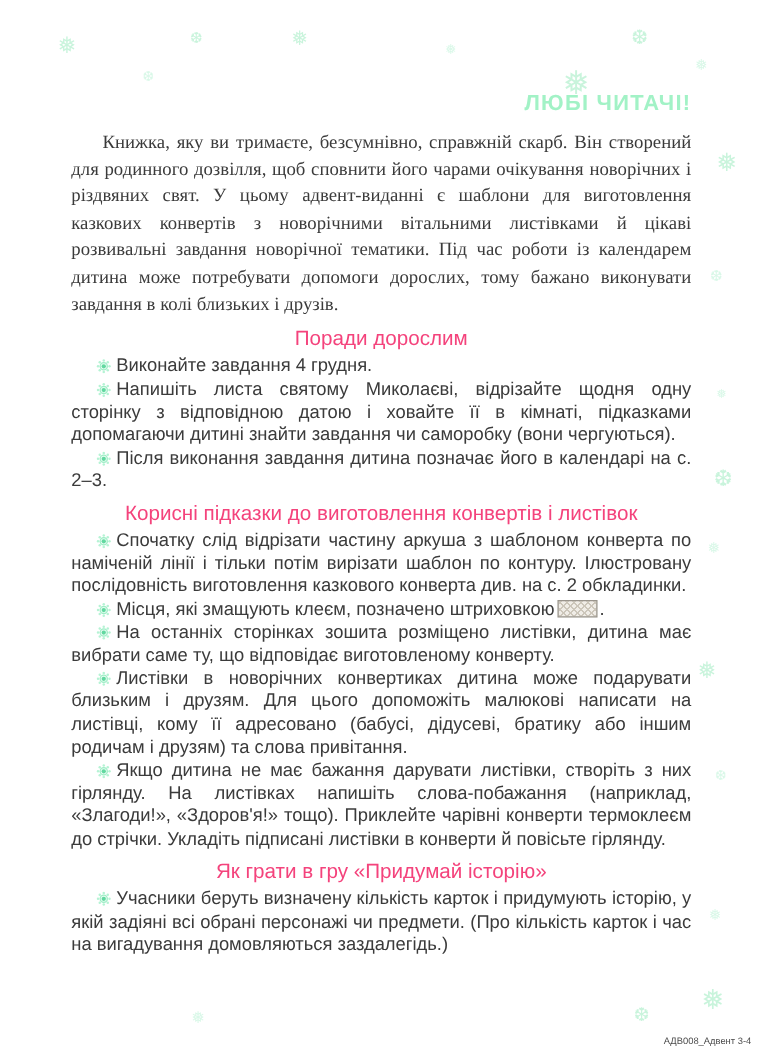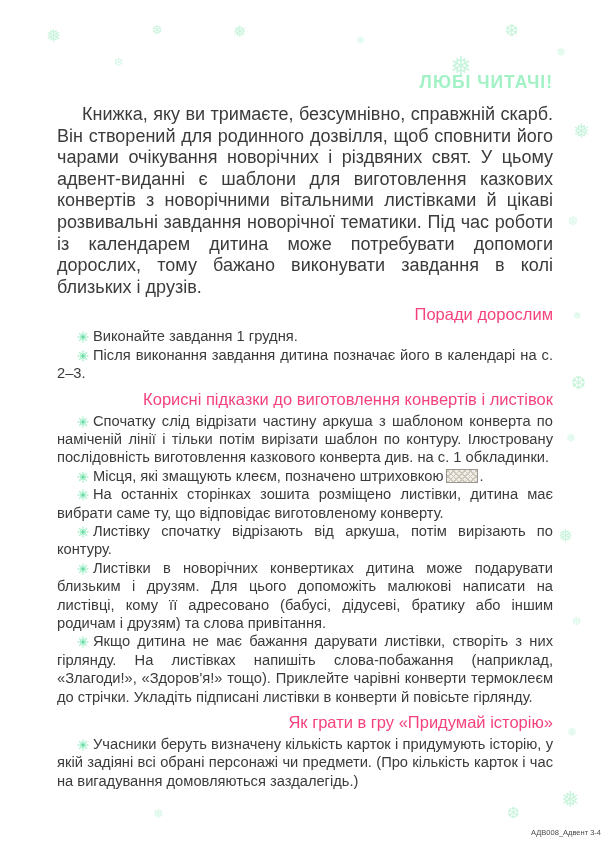--- a/index.html
+++ b/index.html
@@ -17,28 +17,29 @@
   .doc-title {
     margin:0 0 11px 0;
     text-align:right;
     font-size:17.5px;
     font-weight:bold;
     letter-spacing:1px;
     color:#a2f2c6;
   }
   .intro {
     margin:0;
-    font-size:18px;
+    font-size:15px;
     line-height:21.6px;
     text-align:justify;
     text-indent:25px;
+    font-family:Liberation Serif, serif;
   }
   .section-heading {
     margin:7px 0 3px 0;
-    text-align:right;
+    text-align:center;
     font-size:16.5px;
     font-weight:normal;
     color:#f4437c;
   }
   ul.bullet-list { list-style:none; margin:0; padding:0; }
   ul.bullet-list li {
     font-size:14.7px;
     line-height:18.4px;
     text-align:justify;
     text-indent:20px;
@@ -122,50 +123,50 @@
 
     <h1 class="doc-title">ЛЮБІ ЧИТАЧІ!</h1>
 
     <p class="intro">Книжка, яку ви тримаєте, безсумнівно, справжній скарб. Він створений для родинного дозвілля, щоб сповнити його чарами очікування новорічних і різдвяних свят. У цьому адвент-виданні є шаблони для виготовлення казкових конвертів з новорічними вітальними листівками й цікаві розвивальні завдання новорічної тематики. Під час роботи із календарем дитина може потребувати допомоги дорослих, тому бажано виконувати завдання в колі близьких і друзів.</p>
 
     <h2 class="section-heading">Поради дорослим</h2>
     <ul class="bullet-list">
       <li>
         <svg class="bullet-icon">
             <use href="#flower-bullet" xlink:href="#flower-bullet"></use>
-          </svg><span>Виконайте завдання 1 грудня.</span>
+          </svg><span>Виконайте завдання 4 грудня.</span>
+      </li>
+      <li>
+        <svg class="bullet-icon">
+            <use href="#flower-bullet" xlink:href="#flower-bullet"></use>
+          </svg><span>Напишіть листа святому Миколаєві, відрізайте щодня одну сторінку з відповідною датою і ховайте її в кімнаті, підказками допомагаючи дитині знайти завдання чи саморобку (вони чергуються).</span>
       </li>
       <li>
         <svg class="bullet-icon">
             <use href="#flower-bullet" xlink:href="#flower-bullet"></use>
           </svg><span>Після виконання завдання дитина позначає його в календарі на с. 2–3.</span>
       </li>
     </ul>
 
     <h2 class="section-heading">Корисні підказки до виготовлення конвертів і листівок</h2>
     <ul class="bullet-list">
       <li>
         <svg class="bullet-icon">
             <use href="#flower-bullet" xlink:href="#flower-bullet"></use>
-          </svg><span>Спочатку слід відрізати частину аркуша з шаблоном конверта по наміченій лінії і тільки потім вирізати шаблон по контуру. Ілюстровану послідовність виготовлення казкового конверта див. на с. 1 обкладинки.</span>
+          </svg><span>Спочатку слід відрізати частину аркуша з шаблоном конверта по наміченій лінії і тільки потім вирізати шаблон по контуру. Ілюстровану послідовність виготовлення казкового конверта див. на с. 2 обкладинки.</span>
       </li>
       <li>
         <svg class="bullet-icon">
             <use href="#flower-bullet" xlink:href="#flower-bullet"></use>
           </svg><span>Місця, які змащують клеєм, позначено штриховкою</span><span class="hatch-swatch"></span><span>.</span>
       </li>
       <li>
         <svg class="bullet-icon">
             <use href="#flower-bullet" xlink:href="#flower-bullet"></use>
           </svg><span>На останніх сторінках зошита розміщено листівки, дитина має вибрати саме ту, що відповідає виготовленому конверту.</span>
-      </li>
-      <li>
-        <svg class="bullet-icon">
-            <use href="#flower-bullet" xlink:href="#flower-bullet"></use>
-          </svg><span>Листівку спочатку відрізають від аркуша, потім вирізають по контуру.</span>
       </li>
       <li>
         <svg class="bullet-icon">
             <use href="#flower-bullet" xlink:href="#flower-bullet"></use>
           </svg><span>Листівки в новорічних конвертиках дитина може подарувати близьким і друзям. Для цього допоможіть малюкові написати на листівці, кому її адресовано (бабусі, дідусеві, братику або іншим родичам і друзям) та слова привітання.</span>
       </li>
       <li>
         <svg class="bullet-icon">
             <use href="#flower-bullet" xlink:href="#flower-bullet"></use>
           </svg><span>Якщо дитина не має бажання дарувати листівки, створіть з них гірлянду. На листівках напишіть слова-побажання (наприклад, «Злагоди!», «Здоров'я!» тощо). Приклейте чарівні конверти термоклеєм до стрічки. Укладіть підписані листівки в конверти й повісьте гірлянду.</span>

